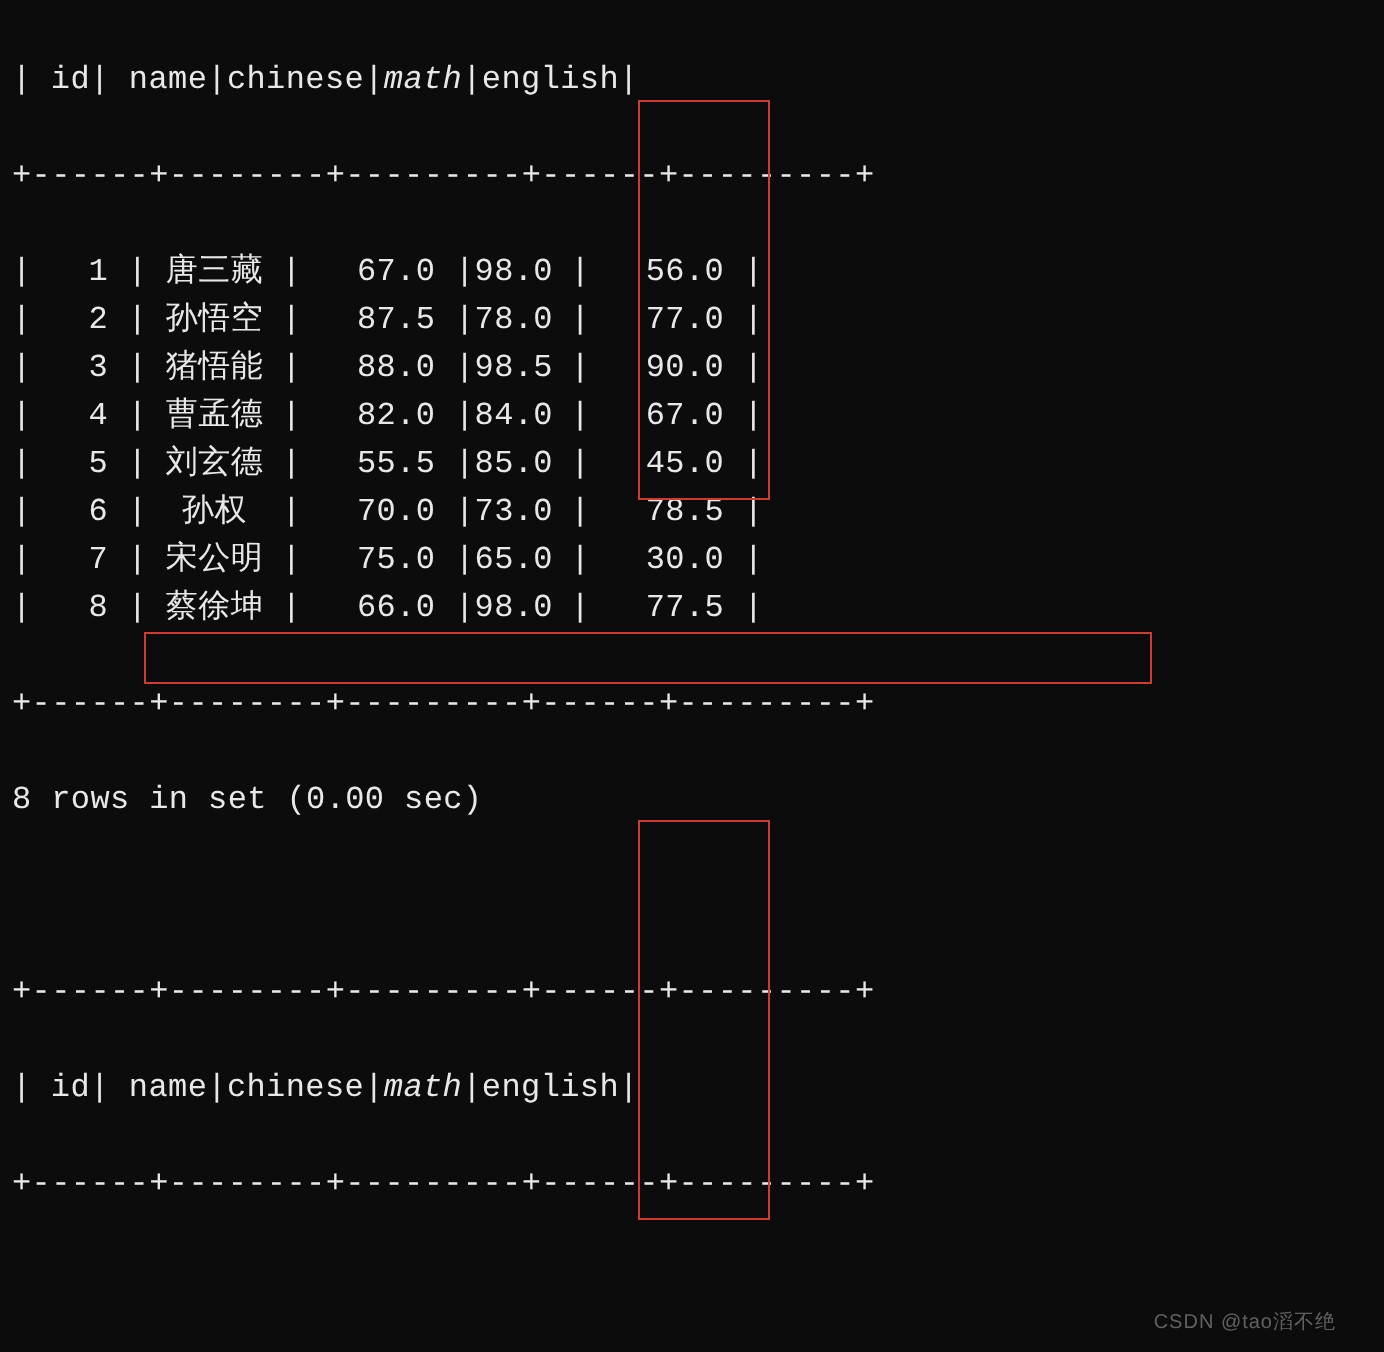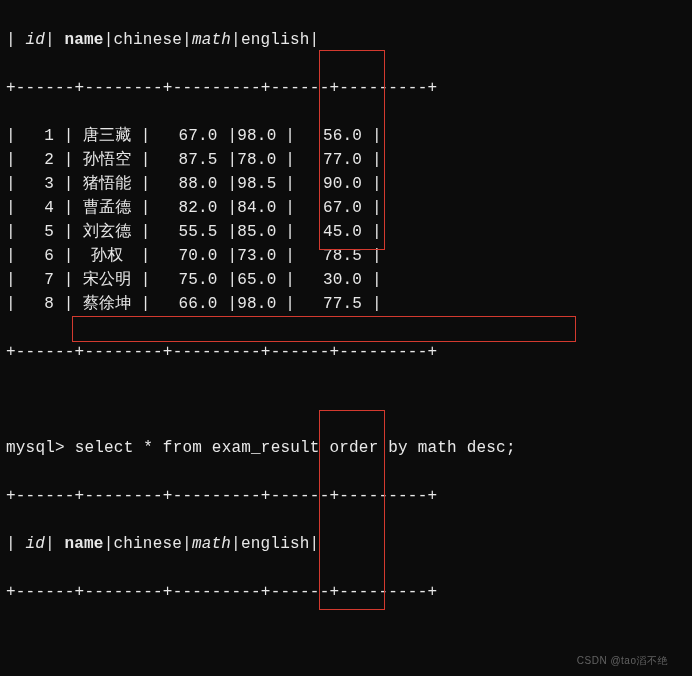--- a/index.html
+++ b/index.html
@@ -21,22 +21,22 @@
     letter-spacing: 0.2px;
   }
   .pipe { color: #e8e8e8; }
   .border-line { color: #e8e8e8; }
   .col { display: inline-block; text-align: right; }
   .col-id    { width: 5ch; }
   .col-name  { width: 7ch; text-align: center; }
   .col-chi   { width: 8ch; }
   .col-math  { width: 5ch; }
   .col-eng   { width: 8ch; }
-  .hdr-id   { width: 5ch; text-align: right; padding-left: 1ch; box-sizing: border-box; font-style: italic;}
-  .hdr-name { width: 7ch; text-align: right; padding-left: 1ch; box-sizing: border-box; font-weight: bold;}
+  .hdr-id   { width: 5ch; text-align: right; padding-left: 1ch; box-sizing: border-box;}
+  .hdr-name { width: 7ch; text-align: right; padding-left: 1ch; box-sizing: border-box;}
   .hdr-chi  { width: 8ch; text-align: right; }
   .hdr-math { width: 5ch; text-align: center; font-style: italic; }
   .hdr-eng  { width: 8ch; text-align: center; }
   .row-line { height: 24px; }
   .redbox {
     position: absolute;
     border: 1.5px solid #d33a2f;
     box-sizing: border-box;
     pointer-events: none;
   }
@@ -52,22 +52,22 @@
   }
 </style>
 </head>
 <body>
 
 <div class="terminal">
 <div class="row-line"><span class="pipe">|</span><span class="hdr-id">id</span><span class="pipe">|</span><span class="hdr-name">name</span><span class="pipe">|</span><span class="hdr-chi">chinese</span><span class="pipe">|</span><span class="hdr-math">math</span><span class="pipe">|</span><span class="hdr-eng">english</span><span class="pipe">|</span></div>
 <div class="row-line border-line">+------+--------+---------+------+---------+</div>
 <div id="t1-rows"><div class="row-line"><span class="pipe">|</span><span class="col col-id">1 </span><span class="pipe">|</span><span class="col col-name">唐三藏</span><span class="pipe">|</span><span class="col col-chi">67.0 </span><span class="pipe">|</span><span class="col col-math">98.0 </span><span class="pipe">|</span><span class="col col-eng">56.0 </span><span class="pipe">|</span></div><div class="row-line"><span class="pipe">|</span><span class="col col-id">2 </span><span class="pipe">|</span><span class="col col-name">孙悟空</span><span class="pipe">|</span><span class="col col-chi">87.5 </span><span class="pipe">|</span><span class="col col-math">78.0 </span><span class="pipe">|</span><span class="col col-eng">77.0 </span><span class="pipe">|</span></div><div class="row-line"><span class="pipe">|</span><span class="col col-id">3 </span><span class="pipe">|</span><span class="col col-name">猪悟能</span><span class="pipe">|</span><span class="col col-chi">88.0 </span><span class="pipe">|</span><span class="col col-math">98.5 </span><span class="pipe">|</span><span class="col col-eng">90.0 </span><span class="pipe">|</span></div><div class="row-line"><span class="pipe">|</span><span class="col col-id">4 </span><span class="pipe">|</span><span class="col col-name">曹孟德</span><span class="pipe">|</span><span class="col col-chi">82.0 </span><span class="pipe">|</span><span class="col col-math">84.0 </span><span class="pipe">|</span><span class="col col-eng">67.0 </span><span class="pipe">|</span></div><div class="row-line"><span class="pipe">|</span><span class="col col-id">5 </span><span class="pipe">|</span><span class="col col-name">刘玄德</span><span class="pipe">|</span><span class="col col-chi">55.5 </span><span class="pipe">|</span><span class="col col-math">85.0 </span><span class="pipe">|</span><span class="col col-eng">45.0 </span><span class="pipe">|</span></div><div class="row-line"><span class="pipe">|</span><span class="col col-id">6 </span><span class="pipe">|</span><span class="col col-name">孙权</span><span class="pipe">|</span><span class="col col-chi">70.0 </span><span class="pipe">|</span><span class="col col-math">73.0 </span><span class="pipe">|</span><span class="col col-eng">78.5 </span><span class="pipe">|</span></div><div class="row-line"><span class="pipe">|</span><span class="col col-id">7 </span><span class="pipe">|</span><span class="col col-name">宋公明</span><span class="pipe">|</span><span class="col col-chi">75.0 </span><span class="pipe">|</span><span class="col col-math">65.0 </span><span class="pipe">|</span><span class="col col-eng">30.0 </span><span class="pipe">|</span></div><div class="row-line"><span class="pipe">|</span><span class="col col-id">8 </span><span class="pipe">|</span><span class="col col-name">蔡徐坤</span><span class="pipe">|</span><span class="col col-chi">66.0 </span><span class="pipe">|</span><span class="col col-math">98.0 </span><span class="pipe">|</span><span class="col col-eng">77.5 </span><span class="pipe">|</span></div></div>
 <div class="row-line border-line">+------+--------+---------+------+---------+</div>
+<div class="row-line">8 rows in set (0.00 sec)</div>
 <div class="row-line"> </div>
-<div class="row-line"><span>mysql&gt;</span> <span>select * from exam_result order by math desc;</span></div>
 <div class="row-line border-line">+------+--------+---------+------+---------+</div>
 <div class="row-line"><span class="pipe">|</span><span class="hdr-id">id</span><span class="pipe">|</span><span class="hdr-name">name</span><span class="pipe">|</span><span class="hdr-chi">chinese</span><span class="pipe">|</span><span class="hdr-math">math</span><span class="pipe">|</span><span class="hdr-eng">english</span><span class="pipe">|</span></div>
 <div class="row-line border-line">+------+--------+---------+------+---------+</div>
 
 
 
 
 <div class="redbox" style="left:319px; top:50px; width:66px; height:200px;"></div>
 <div class="redbox" style="left:72px; top:316px; width:504px; height:26px;"></div>
 <div class="redbox" style="left:319px; top:410px; width:66px; height:200px;"></div>

